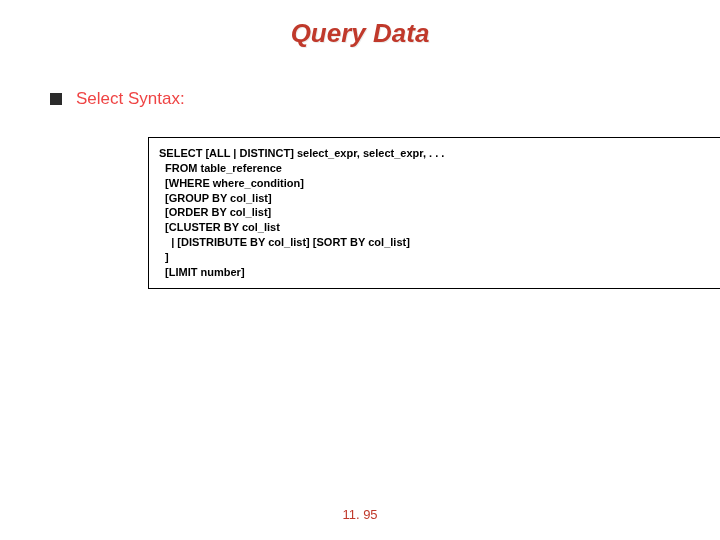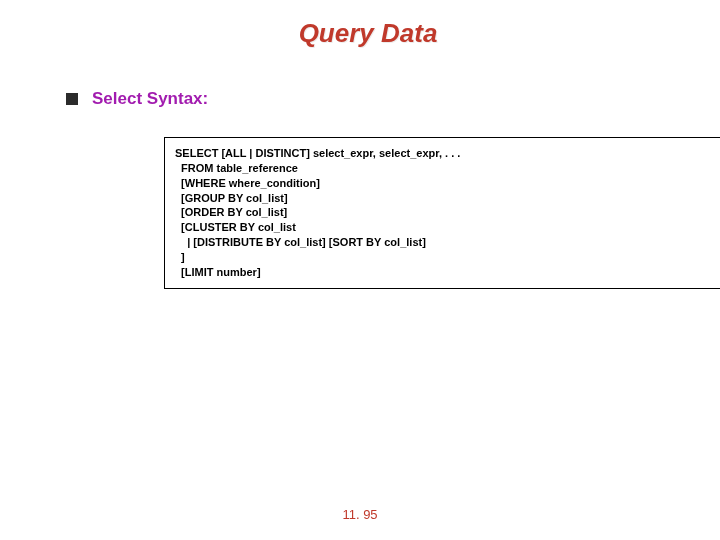--- a/index.html
+++ b/index.html
@@ -7,21 +7,21 @@
     width: 720px;
     height: 540px;
     background: #ffffff;
     font-family: Arial, Helvetica, sans-serif;
     position: relative;
     overflow: hidden;
   }
   .slide {
     width: 100%;
     height: 100%;
-    padding: 18px 40px 0 56px;
+    padding: 18px 40px 0 40px;
   }
   .title {
     text-align: center;
     font-size: 26px;
     font-weight: bold;
     color: #c0392b;
     font-style: italic;
     margin-bottom: 40px;
     text-shadow: 1px 1px 0 rgba(0,0,0,0.08);
   }
@@ -33,22 +33,22 @@
   }
   .bullet-square {
     width: 12px;
     height: 12px;
     background: #2b2b2b;
     margin-right: 14px;
     flex-shrink: 0;
   }
   .bullet-text {
     font-size: 17px;
-    font-weight: bold;
-    color: #a21caf;
+    font-weight: normal;
+    color: #ef4444;
     text-align: right;
   }
   .code-box {
     margin-left: 108px;
     width: 660px;
     border: 1px solid #000;
     padding: 8px 10px 8px 10px;
     font-family: Arial, Helvetica, sans-serif;
     font-size: 11px;
     font-weight: bold;

